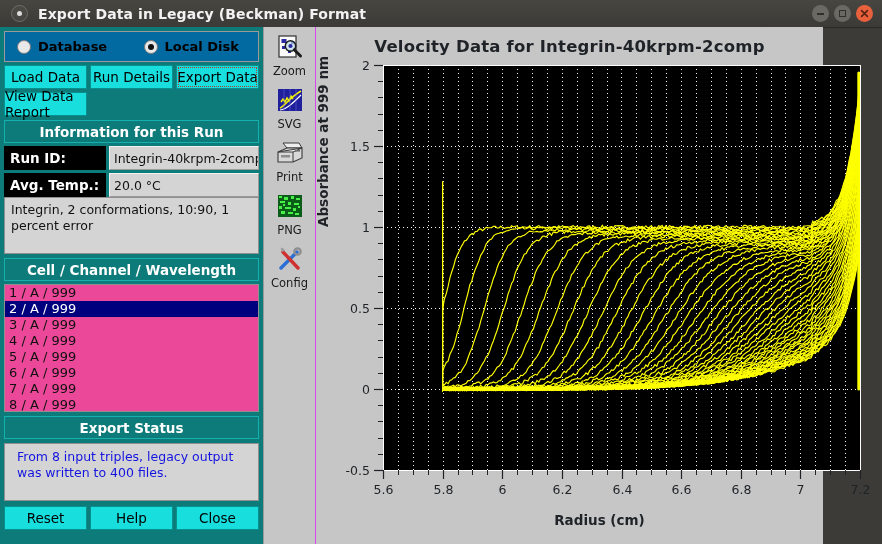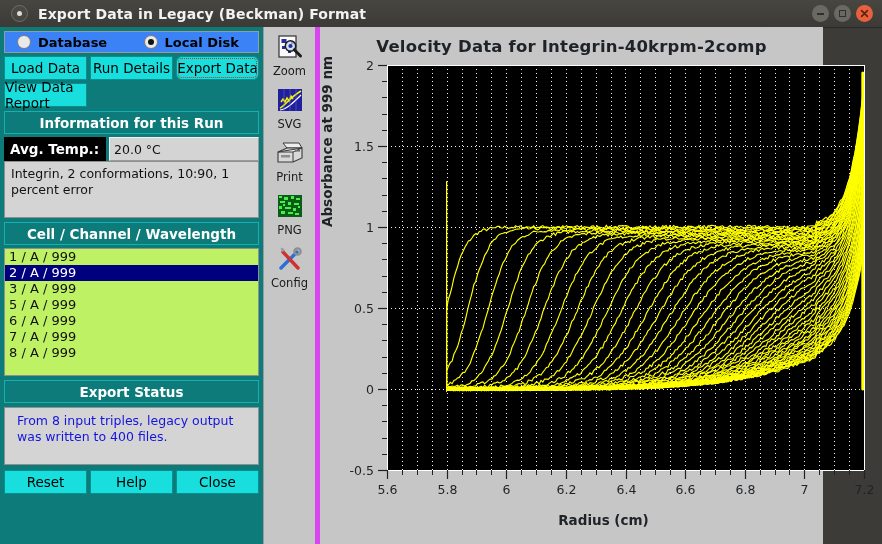--- a/index.html
+++ b/index.html
@@ -39,39 +39,39 @@
   .tb-btn .g{display:block;}
   .gmin{width:7px;height:2px;background:#2f2f2c;}
   .gmax{width:7px;height:7px;border:1.6px solid #2f2f2c;box-sizing:border-box;}
 
   
   .leftpanel{
     position:absolute;left:0;top:27px;width:263px;height:517px;
     background:#0d7b79;padding:4px 4px 4px 4px;box-sizing:border-box;
   }
   .radio-row{
-    background:#3b82f6;height:22px;display:flex;align-items:center;
+    background:#0369a1;height:31px;display:flex;align-items:center;
     border:1px solid #9a9a9a;box-sizing:border-box;
   }
   .radio-item{display:flex;align-items:center;width:50%;padding-left:12px;box-sizing:border-box;}
   .radio{
     width:12px;height:12px;border-radius:50%;background:#e9e9e9;
     border:1px solid #7a7a7a;margin-right:7px;
     display:flex;align-items:center;justify-content:center;flex:none;
   }
   .radio.on::after{content:"";width:6px;height:6px;border-radius:50%;background:#121212;}
   .radio-label{font-size:13px;font-weight:bold;color:#000;}
 
   .btngrid{display:grid;grid-template-columns:1fr 1fr 1fr;gap:3px;margin-top:3px;}
   .tealbtn{
     background:#18dede;border:1px solid #0a8f8f;
     height:24px;display:flex;align-items:center;justify-content:center;
     font-size:13.5px;color:#000;box-sizing:border-box;cursor:pointer;
   }
-  .tealbtn.focusd{outline:1px dotted #b03a2e;outline-offset:-3px;border-radius:6px;}
+  .tealbtn.focusd{outline:1px dotted #b03a2e;outline-offset:-3px;}
 
   .hdrbar{
     background:#0d7b79;border:1px solid #15b1ae;height:23px;margin-top:4px;
     display:flex;align-items:center;justify-content:center;
     color:#ffffff;font-size:13.5px;font-weight:bold;box-sizing:border-box;
   }
   .fieldrow{display:flex;margin-top:3px;gap:3px;}
   .fieldlabel{
     background:#000;color:#fff;font-weight:bold;font-size:13.5px;
     height:24px;display:flex;align-items:center;padding:0 6px;
@@ -82,21 +82,21 @@
     background:#d4d4d4;border:1px solid #9a9a9a;border-top-color:#f2f2f2;border-left-color:#f2f2f2;
     height:24px;flex:1;display:flex;align-items:center;padding:0 4px;
     font-size:12.5px;color:#111;box-sizing:border-box;overflow:hidden;white-space:nowrap;
   }
   .notebox{
     background:#d4d4d4;border:1px solid #8f8f8f;
     height:57px;padding:4px 6px;box-sizing:border-box;
     font-size:12.5px;color:#111;line-height:16px;
   }
   .listbox{
-    margin-top:3px;background:#bef264;border:1px solid #8f8f8f;
+    margin-top:3px;background:#ec4899;border:1px solid #8f8f8f;
     height:128px;box-sizing:border-box;overflow:hidden;
   }
   .listitem{
     height:16px;line-height:16px;font-size:13px;color:#111;padding-left:4px;
     white-space:nowrap;cursor:pointer;
   }
   .listitem.sel{background:#00007e;color:#fff;}
   .statusbox{
     margin-top:4px;background:#d4d4d4;border:1px solid #8f8f8f;
     height:58px;padding:5px 12px;box-sizing:border-box;
@@ -113,21 +113,21 @@
   .iconbtn{
     width:48px;display:flex;flex-direction:column;align-items:center;
     margin-bottom:8px;cursor:pointer;
   }
   .iconbtn .glyph{width:30px;height:30px;display:block;}
   .iconbtn .cap{font-size:11.5px;color:#1a1a1a;margin-top:1px;}
 
   
   .plotpane{
     position:absolute;left:315px;top:27px;width:508px;height:517px;
-    background:#c6c6c6;border-left:5px solid #d946ef;box-sizing:border-box;
+    background:#c6c6c6;border-left:1px solid #d946ef;box-sizing:border-box;
   }
   .plot-title{
     text-align:center;font-size:16.5px;font-weight:bold;color:#1f2327;
     margin-top:10px;letter-spacing:.2px;
   }
   .plotwrap{position:absolute;left:0;top:30px;width:567px;height:487px;}
   .plotwrap svg{display:block;}
   .ylabel{
     position:absolute;left:-1px;top:170px;
     transform:rotate(-90deg);transform-origin:left top;
@@ -180,32 +180,37 @@
     <div class="btngrid">
       <div class="tealbtn">Load Data</div>
       <div class="tealbtn">Run Details</div>
       <div class="tealbtn focusd">Export Data</div>
       <div class="tealbtn">View Data Report</div>
     </div>
 
     <div class="hdrbar">Information for this Run</div>
 
     <div class="fieldrow">
+      <div class="fieldlabel w1">Run ID:</div>
+      <div class="fieldval">Integrin-40krpm-2comp</div>
+    </div>
+    <div class="fieldrow">
       <div class="fieldlabel w1">Avg. Temp.:</div>
       <div class="fieldval">20.0 °C</div>
     </div>
 
     <div class="notebox">Integrin, 2 conformations, 10:90, 1 percent error</div>
 
     <div class="hdrbar">Cell / Channel / Wavelength</div>
 
     <div class="listbox">
       <div class="listitem">1 / A / 999</div>
       <div class="listitem sel">2 / A / 999</div>
       <div class="listitem">3 / A / 999</div>
+      <div class="listitem">4 / A / 999</div>
       <div class="listitem">5 / A / 999</div>
       <div class="listitem">6 / A / 999</div>
       <div class="listitem">7 / A / 999</div>
       <div class="listitem">8 / A / 999</div>
     </div>
 
     <div class="hdrbar">Export Status</div>
     <div class="statusbox">From 8 input triples, legacy output was written to 400 files.</div>
 
     <div class="bottombtns">

